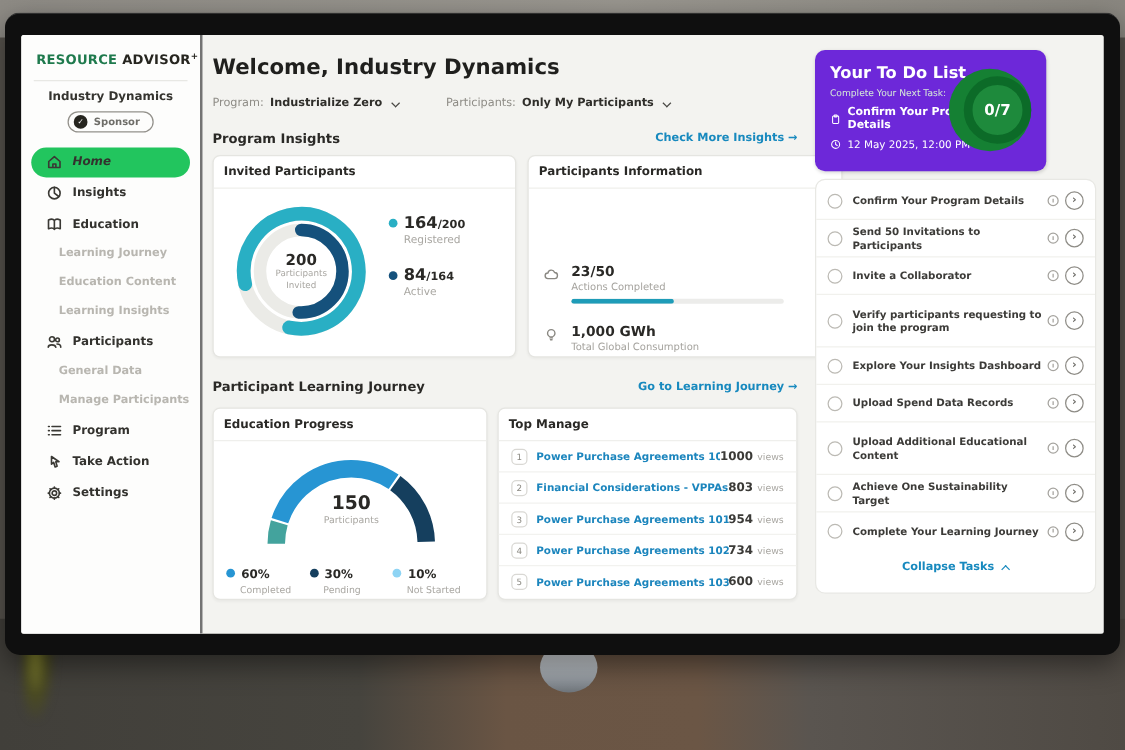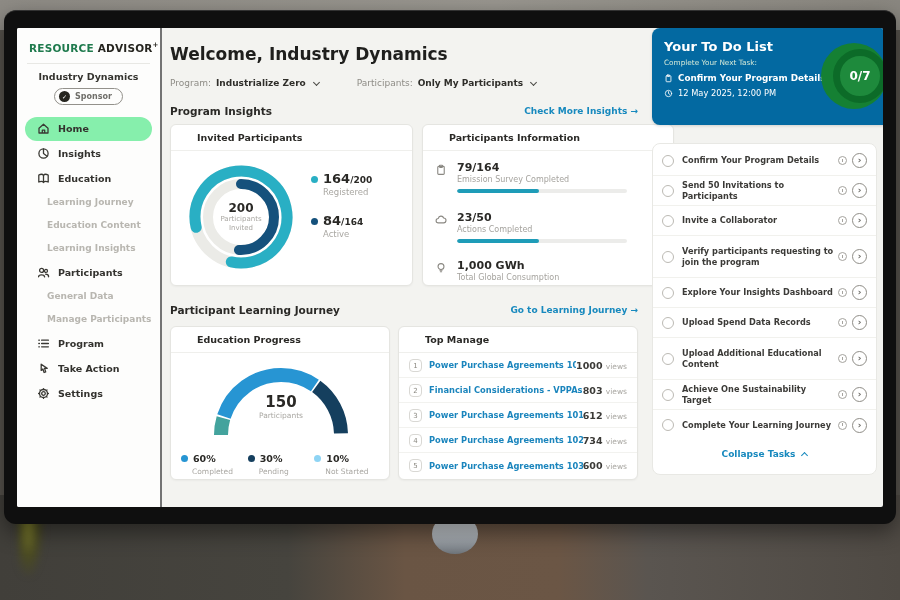--- a/index.html
+++ b/index.html
@@ -32,42 +32,42 @@
   .sb-div { height:1px; background:#e8e8e4; margin:9px 10px 7px; }
   .org { text-align:center; font-size:9.5px; font-weight:bold; color:#35342f; }
   .sponsor { margin:6px auto 0; width:max-content; display:flex; align-items:center; gap:5px;
     border:1px solid #93918b; border-radius:11px; padding:2px 10px 2px 4px; }
   .sponsor .dot { width:11px; height:11px; border-radius:50%; background:#26251f;
     color:#fff; font-size:6px; line-height:11px; text-align:center; }
   .sponsor .txt { font-size:8px; color:#6f6e69; font-weight:bold; }
   .nav { margin-top:12px; }
   .nav-item { display:flex; align-items:center; gap:8px; height:25px; padding-left:20px;
     font-size:9.5px; font-weight:bold; color:#33322e; cursor:pointer; }
-  .nav-item.active { background:#86efac; border-radius:14px; margin:0 8px; height:24px; padding-left:12px; }
+  .nav-item.active { background:#22c55e; border-radius:14px; margin:0 8px; height:24px; padding-left:12px;font-style:italic; }
   .nav-item svg { width:13px; height:13px; stroke:#3a3934; fill:none; stroke-width:1.3;
     stroke-linecap:round; stroke-linejoin:round; flex:none; }
   .nav-sub { height:23px; display:flex; align-items:center; padding-left:30px;
     font-size:9px; font-weight:600; color:#b8b6b0; cursor:pointer; }
 
   
   .main { position:absolute; left:145px; top:0; width:496px; height:100%; }
   .welcome { position:absolute; left:8px; top:16px; font-size:17px; font-weight:bold; color:#1f1f1d; }
   .filters { position:absolute; left:8px; top:50px; display:flex; gap:38px; align-items:center; }
   .filters .grp { display:flex; align-items:center; gap:5px; cursor:pointer; }
   .flabel { font-size:9px; color:#8e8c86; }
   .fvalue { font-size:9px; font-weight:bold; color:#2f2e2a; }
   .chev { width:5px; height:5px; border-right:1.5px solid #4a4945; border-bottom:1.5px solid #4a4945;
     transform:rotate(45deg); display:inline-block; margin:-2px 0 0 3px; }
   .chev.up { transform:rotate(-135deg); margin-top:3px; border-color:#1789be; }
   .sec-row { position:absolute; left:8px; width:468px; display:flex; justify-content:space-between; align-items:center; }
   .sec-title { font-size:10.5px; font-weight:bold; color:#2a2926; }
   .sec-link { font-size:9px; font-weight:bold; color:#1789be; cursor:pointer; }
   .card { position:absolute; background:#fff; border:1px solid #e5e5e1; border-radius:6px;
     box-shadow:0 1px 2px rgba(0,0,0,.04); }
-  .card-title { height:26px; line-height:26px; padding:0 26px; font-size:9.5px; font-weight:bold;
+  .card-title { height:26px; line-height:26px; padding:0 8px; font-size:9.5px; font-weight:bold;
     color:#2a2926; border-bottom:1px solid #efefec; }
 
   
   #card-invited { left:8px; top:96px; width:243px; height:162px; }
   .donut-wrap { position:absolute; left:12px; top:34px; width:116px; height:116px; }
   .donut-center { position:absolute; left:0; top:0; width:116px; height:116px;
     display:flex; flex-direction:column; justify-content:center; align-items:center; }
   .donut-center .n { font-size:12px; font-weight:bold; color:#2a2926; }
   .donut-center .l { font-size:7px; color:#a9a7a2; line-height:1.3; }
   .dlegend { position:absolute; left:140px; top:46px; }
@@ -107,22 +107,22 @@
   .lesson:last-child { border-bottom:none; }
   .rank { width:13px; height:13px; border:1px solid #d9d8d4; border-radius:4px;
     font-size:7px; color:#8a8880; text-align:center; line-height:12px; flex:none; }
   .ltitle { flex:1; margin-left:7px; font-size:8.3px; font-weight:bold; color:#1b85bd; cursor:pointer;
     white-space:nowrap; overflow:hidden; }
   .views { font-size:9.5px; font-weight:bold; color:#3b3a37; }
   .views span { font-size:7.5px; font-weight:normal; color:#a9a7a2; }
 
   
   .right { position:absolute; left:635px; top:0; width:225px; height:100%; }
-  .todo-hero { position:absolute; left:0; top:0; width:247px; height:97px;
-    background:#0369a1; border-radius:8px; padding:11px 12px; color:#fff;
+  .todo-hero { position:absolute; left:0; top:12px; width:185px; height:97px;
+    background:#6d28d9; border-radius:8px; padding:11px 12px; color:#fff;
     box-shadow:0 1px 3px rgba(0,0,0,.15); }
   .todo-hero h2 { font-size:13px; font-weight:bold; }
   .todo-sub { font-size:7.3px; color:#d6ead8; margin-top:4px; }
   .todo-task { display:flex; align-items:center; gap:5px; margin-top:6px;
     font-size:8.8px; font-weight:bold; }
   .todo-date { display:flex; align-items:center; gap:5px; margin-top:5px; font-size:8.3px; }
   .todo-hero svg { width:9px; height:9px; stroke:#fff; fill:none; stroke-width:1.2;
     stroke-linecap:round; flex:none; }
   .ring-outer { position:absolute; right:12px; top:15px; width:66px; height:66px;
     border-radius:50%; background:#158033; display:flex; align-items:center; justify-content:flex-end; }
@@ -275,33 +275,20 @@
               <span class="num">84</span>
               <span class="den">/164</span>
             </div>
           <div class="lab">Active</div>
         </div>
       </div>
     </div>
 
     <div class="card" id="card-info">
       <div class="card-title">Participants Information</div>
-      <div class="stat" style="top:36px">
-        <svg viewBox="0 0 13 13">
-            <rect x="3" y="2.6" width="7" height="8.6" rx="1"></rect>
-            <rect x="4.8" y="1.4" width="3.4" height="2.2" rx="0.6"></rect>
-          </svg>
-        <div class="body">
-          <div class="v">79/164</div>
-          <div class="l">Emission Survey Completed</div>
-          <div class="bar">
-              <div style="width: 48%;"></div>
-            </div>
-        </div>
-      </div>
       <div class="stat" style="top:86px">
         <svg viewBox="0 0 13 13">
             <path d="M3.6 9.6 a2.4 2.4 0 0 1 0-4.8 a3 3 0 0 1 5.8 -.5 a2.3 2.3 0 0 1 -.3 5.3 Z"></path>
           </svg>
         <div class="body">
           <div class="v">23/50</div>
           <div class="l">Actions Completed</div>
           <div class="bar">
               <div style="width: 48%;"></div>
             </div>
@@ -361,21 +348,21 @@
         <span class="views"><span style="font-size:9.5px;font-weight:bold;color:#3b3a37">1000</span> <span>views</span></span>
       </div>
       <div class="lesson">
         <span class="rank">2</span>
         <span class="ltitle">Financial Considerations - VPPAs</span>
         <span class="views"><span style="font-size:9.5px;font-weight:bold;color:#3b3a37">803</span> <span>views</span></span>
       </div>
       <div class="lesson">
         <span class="rank">3</span>
         <span class="ltitle">Power Purchase Agreements 101</span>
-        <span class="views"><span style="font-size:9.5px;font-weight:bold;color:#3b3a37">612</span> <span>views</span></span>
+        <span class="views"><span style="font-size:9.5px;font-weight:bold;color:#3b3a37">954</span> <span>views</span></span>
       </div>
       <div class="lesson">
         <span class="rank">4</span>
         <span class="ltitle">Power Purchase Agreements 102</span>
         <span class="views"><span style="font-size:9.5px;font-weight:bold;color:#3b3a37">734</span> <span>views</span></span>
       </div>
       <div class="lesson">
         <span class="rank">5</span>
         <span class="ltitle">Power Purchase Agreements 103</span>
         <span class="views"><span style="font-size:9.5px;font-weight:bold;color:#3b3a37">600</span> <span>views</span></span>

